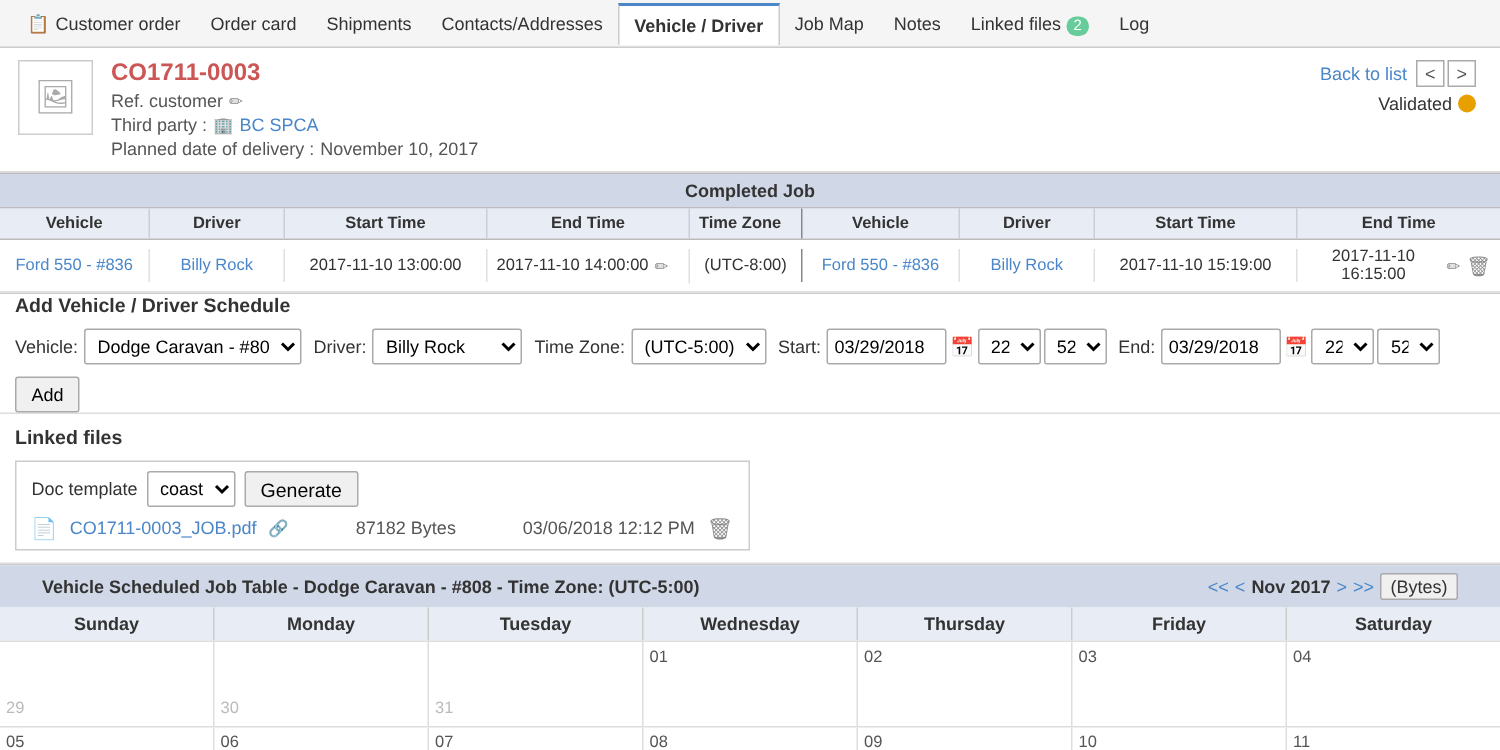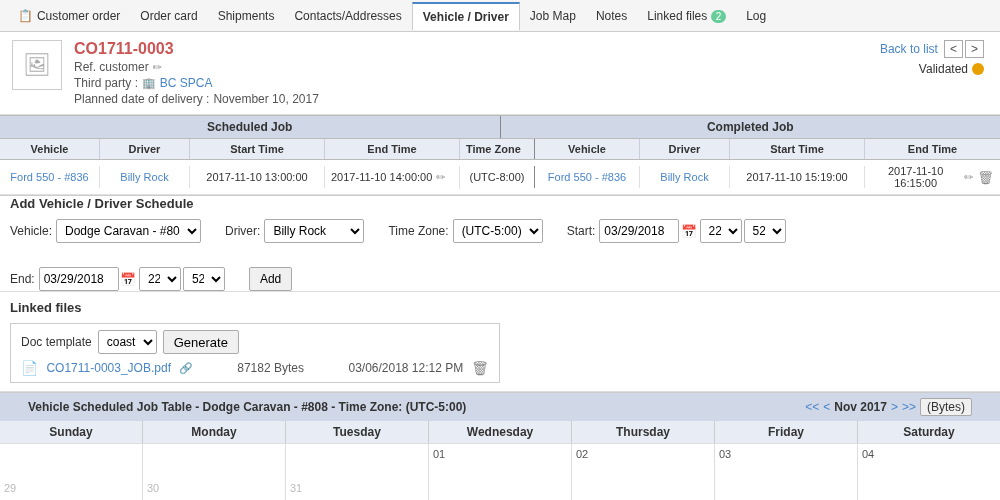--- a/index.html
+++ b/index.html
@@ -25,21 +25,21 @@
     .back-to-list .nav-arrows span { border: 1px solid #aaa; padding: 1px 5px; cursor: pointer; color: #555; }
     .validated { display: flex; align-items: center; gap: 4px; justify-content: flex-end; margin-top: 4px; font-size: 12px; }
     .validated-dot { width: 12px; height: 12px; background: #e8a000; border-radius: 50%; display: inline-block; }
 
     
     .job-section { border-bottom: 1px solid #ccc; }
 
     
     .add-section { padding: 0 10px; border-bottom: 1px solid #ddd; }
     .add-section h3 { font-size: 13px; font-weight: bold; margin-bottom: 8px; }
-    .add-form { display: flex; align-items: center; gap: 24px; flex-wrap: wrap; }
+    .add-form { display: flex; align-items: center; gap: 8px; flex-wrap: wrap; }
     .form-group { display: flex; align-items: center; gap: 4px; }
     .form-label { font-size: 12px; color: #333; }
     .form-select { height: 24px; font-size: 12px; border: 1px solid #aaa; background: #fff; padding: 0 4px; border-radius: 2px; }
     .form-btn { height: 24px; padding: 0 10px; background: #f0f0f0; border: 1px solid #aaa; border-radius: 2px; font-size: 12px; cursor: pointer; }
     .date-group { display: flex; align-items: center; gap: 2px; }
     .date-input { height: 24px; font-size: 12px; border: 1px solid #aaa; padding: 0 4px; border-radius: 2px; width: 80px; }
     .cal-icon { font-size: 13px; color: #666; cursor: pointer; }
 
     
     .linked-section { padding: 8px 10px; border-bottom: 1px solid #ddd; }
@@ -142,21 +142,20 @@
     <div class="validated">
       <span>Validated</span>
       <span class="validated-dot"></span>
     </div>
   </div>
 </div>
 
 <div class="job-section">
 
   <div style="display:flex; background:#d0d8e8; border-top:1px solid #bbb; border-bottom:1px solid #bbb;">
-    <div style="flex:5; text-align:center; padding:4px; font-weight:bold; font-size:12px; border-right:1px solid #888;">Scheduled Job</div>
     <div style="flex:5; text-align:center; padding:4px; font-weight:bold; font-size:12px;">Completed Job</div>
   </div>
 
   <div style="display:flex; background:#e8edf5; border-bottom:1px solid #bbb;">
     <div style="width:100px; text-align:center; padding:4px 6px; font-weight:bold; font-size:11px; border-right:1px solid #ccd;">Vehicle</div>
     <div style="width:90px; text-align:center; padding:4px 6px; font-weight:bold; font-size:11px; border-right:1px solid #ccd;">Driver</div>
     <div style="width:135px; text-align:center; padding:4px 6px; font-weight:bold; font-size:11px; border-right:1px solid #ccd;">Start Time</div>
     <div style="width:135px; text-align:center; padding:4px 6px; font-weight:bold; font-size:11px; border-right:1px solid #ccd;">End Time</div>
     <div style="width:75px; padding:4px 6px; font-weight:bold; font-size:11px; border-right:1px solid #888;">Time Zone</div>
     <div style="width:105px; text-align:center; padding:4px 6px; font-weight:bold; font-size:11px; border-right:1px solid #ccd;">Vehicle</div>

